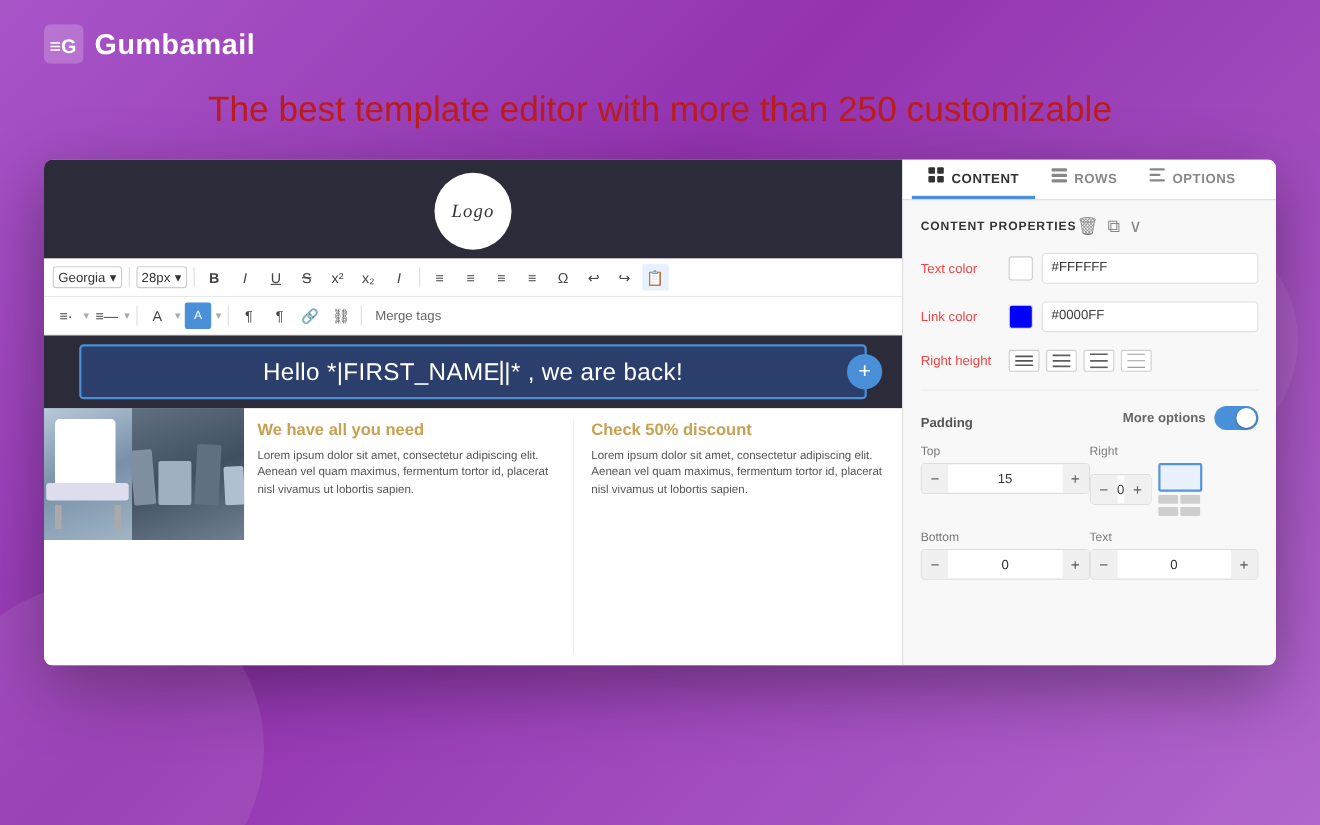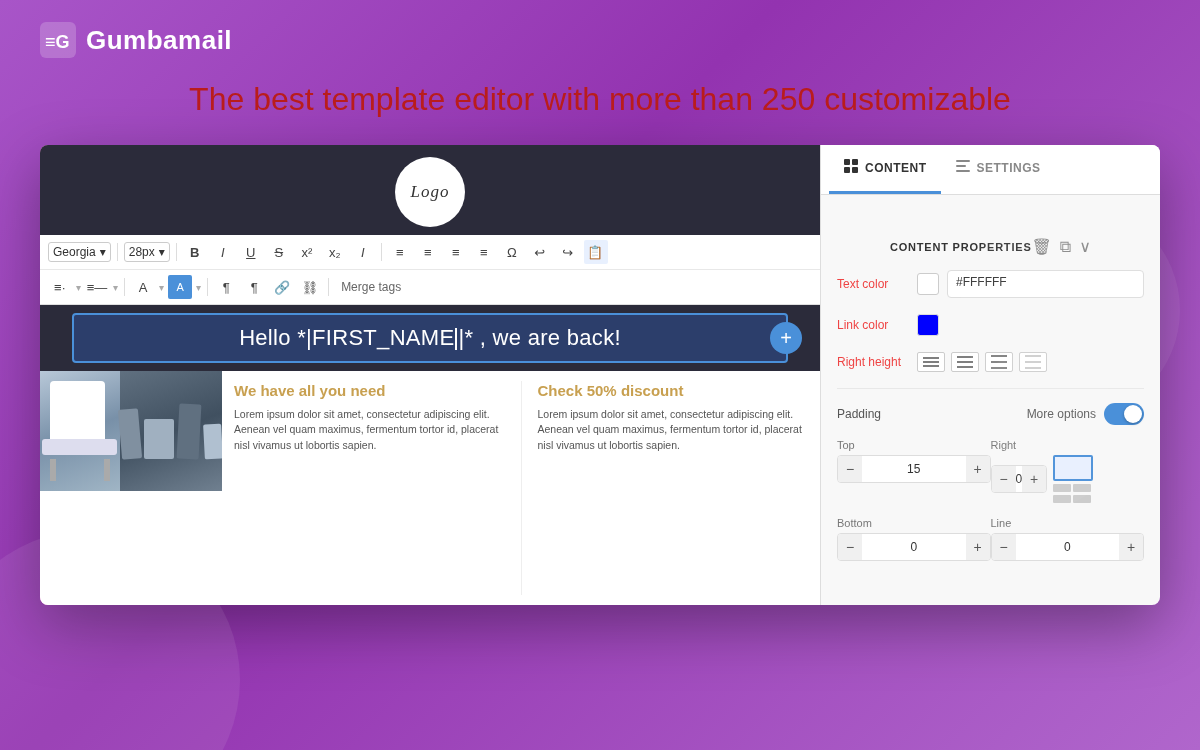--- a/index.html
+++ b/index.html
@@ -253,21 +253,21 @@
       flex-direction: column;
       border-left: 1px solid #ddd;
     }
 
     
     .panel-tabs {
       display: flex;
       background: #fff;
       border-bottom: 1px solid #ddd;
       padding: 0 8px;
-      height: 50px;
+      height: 37px;
       align-items: stretch;
     }
     .panel-tab {
       display: flex;
       align-items: center;
       gap: 6px;
       padding: 0 14px;
       font-size: 12px;
       font-weight: 600;
       color: #888;
@@ -289,22 +289,21 @@
     }
 
     .section-header {
       font-size: 11px;
       font-weight: 700;
       color: #333;
       letter-spacing: 0.8px;
       margin-bottom: 14px;
       display: flex;
       align-items: center;
-      justify-content: center;
-      margin-top: 28px;
+      justify-content: flex-start;
     }
     .section-header-actions {
       display: flex;
       gap: 8px;
       align-items: center;
     }
     .icon-btn {
       color: #888;
       font-size: 16px;
       cursor: pointer;
@@ -368,22 +367,23 @@
     .block-section-header {
       font-size: 11px;
       font-weight: 700;
       color: #333;
       letter-spacing: 0.8px;
       margin-bottom: 14px;
     }
 
     .padding-row {
       display: flex;
-      align-items: center;
+      align-items: flex-end;
       margin-bottom: 14px;
+      font-weight: bold;
     }
     .padding-label { font-size: 12px; color: #555; flex: 1; }
     .padding-right-content {
       display: flex;
       align-items: center;
       gap: 8px;
     }
     .more-options-text { font-size: 12px; color: #555; }
     .toggle {
       width: 40px; height: 22px;
@@ -586,26 +586,36 @@
               <rect x="9" y="1" width="6" height="6" rx="1"></rect>
               <rect x="1" y="9" width="6" height="6" rx="1"></rect>
               <rect x="9" y="9" width="6" height="6" rx="1"></rect>
             </svg>
         </span>
         <span>CONTENT</span>
       </div>
       <div class="panel-tab">
         <span class="panel-tab-icon">
           <svg width="16" height="16" viewBox="0 0 16 16" fill="currentColor">
+              <rect x="1" y="2" width="14" height="3" rx="1"></rect>
+              <rect x="1" y="7" width="14" height="3" rx="1"></rect>
+              <rect x="1" y="12" width="14" height="3" rx="1"></rect>
+            </svg>
+        </span>
+        <span>ROWS</span>
+      </div>
+      <div class="panel-tab">
+        <span class="panel-tab-icon">
+          <svg width="16" height="16" viewBox="0 0 16 16" fill="currentColor">
               <rect x="1" y="2" width="14" height="2" rx="1"></rect>
               <rect x="1" y="7" width="10" height="2" rx="1"></rect>
               <rect x="1" y="12" width="14" height="2" rx="1"></rect>
             </svg>
         </span>
-        <span>SETTINGS</span>
+        <span>OPTIONS</span>
       </div>
     </div>
 
     <div class="panel-content">
 
       <div class="section-header">
         <span>CONTENT PROPERTIES</span>
         <div class="section-header-actions">
           <button class="icon-btn">🗑</button>
           <button class="icon-btn">⧉</button>
@@ -620,20 +630,23 @@
           <div class="color-input">
             <span>#FFFFFF</span>
           </div>
         </div>
       </div>
 
       <div class="prop-row">
         <span class="prop-label">Link color</span>
         <div class="prop-value">
           <div class="color-box" style="background:#0000FF;"></div>
+          <div class="color-input">
+            <span>#0000FF</span>
+          </div>
         </div>
       </div>
 
       <div class="prop-row">
         <span class="prop-label">Right height</span>
         <div class="prop-value">
           <div class="line-height-options">
             <button class="lh-btn">
               <svg viewBox="0 0 18 14">
                   <line x1="1" y1="3" x2="17" y2="3" stroke="#555" stroke-width="1.5"></line>
@@ -715,21 +728,21 @@
       <div class="padding-fields">
         <div class="padding-group">
           <div class="padding-group-label">Bottom</div>
           <div class="number-input">
             <button class="num-btn">−</button>
             <span class="num-val">0</span>
             <button class="num-btn">+</button>
           </div>
         </div>
         <div class="padding-group">
-          <div class="padding-group-label">Line</div>
+          <div class="padding-group-label">Text</div>
           <div class="number-input">
             <button class="num-btn">−</button>
             <span class="num-val">0</span>
             <button class="num-btn">+</button>
           </div>
         </div>
       </div>
 
     </div>
   </div>

